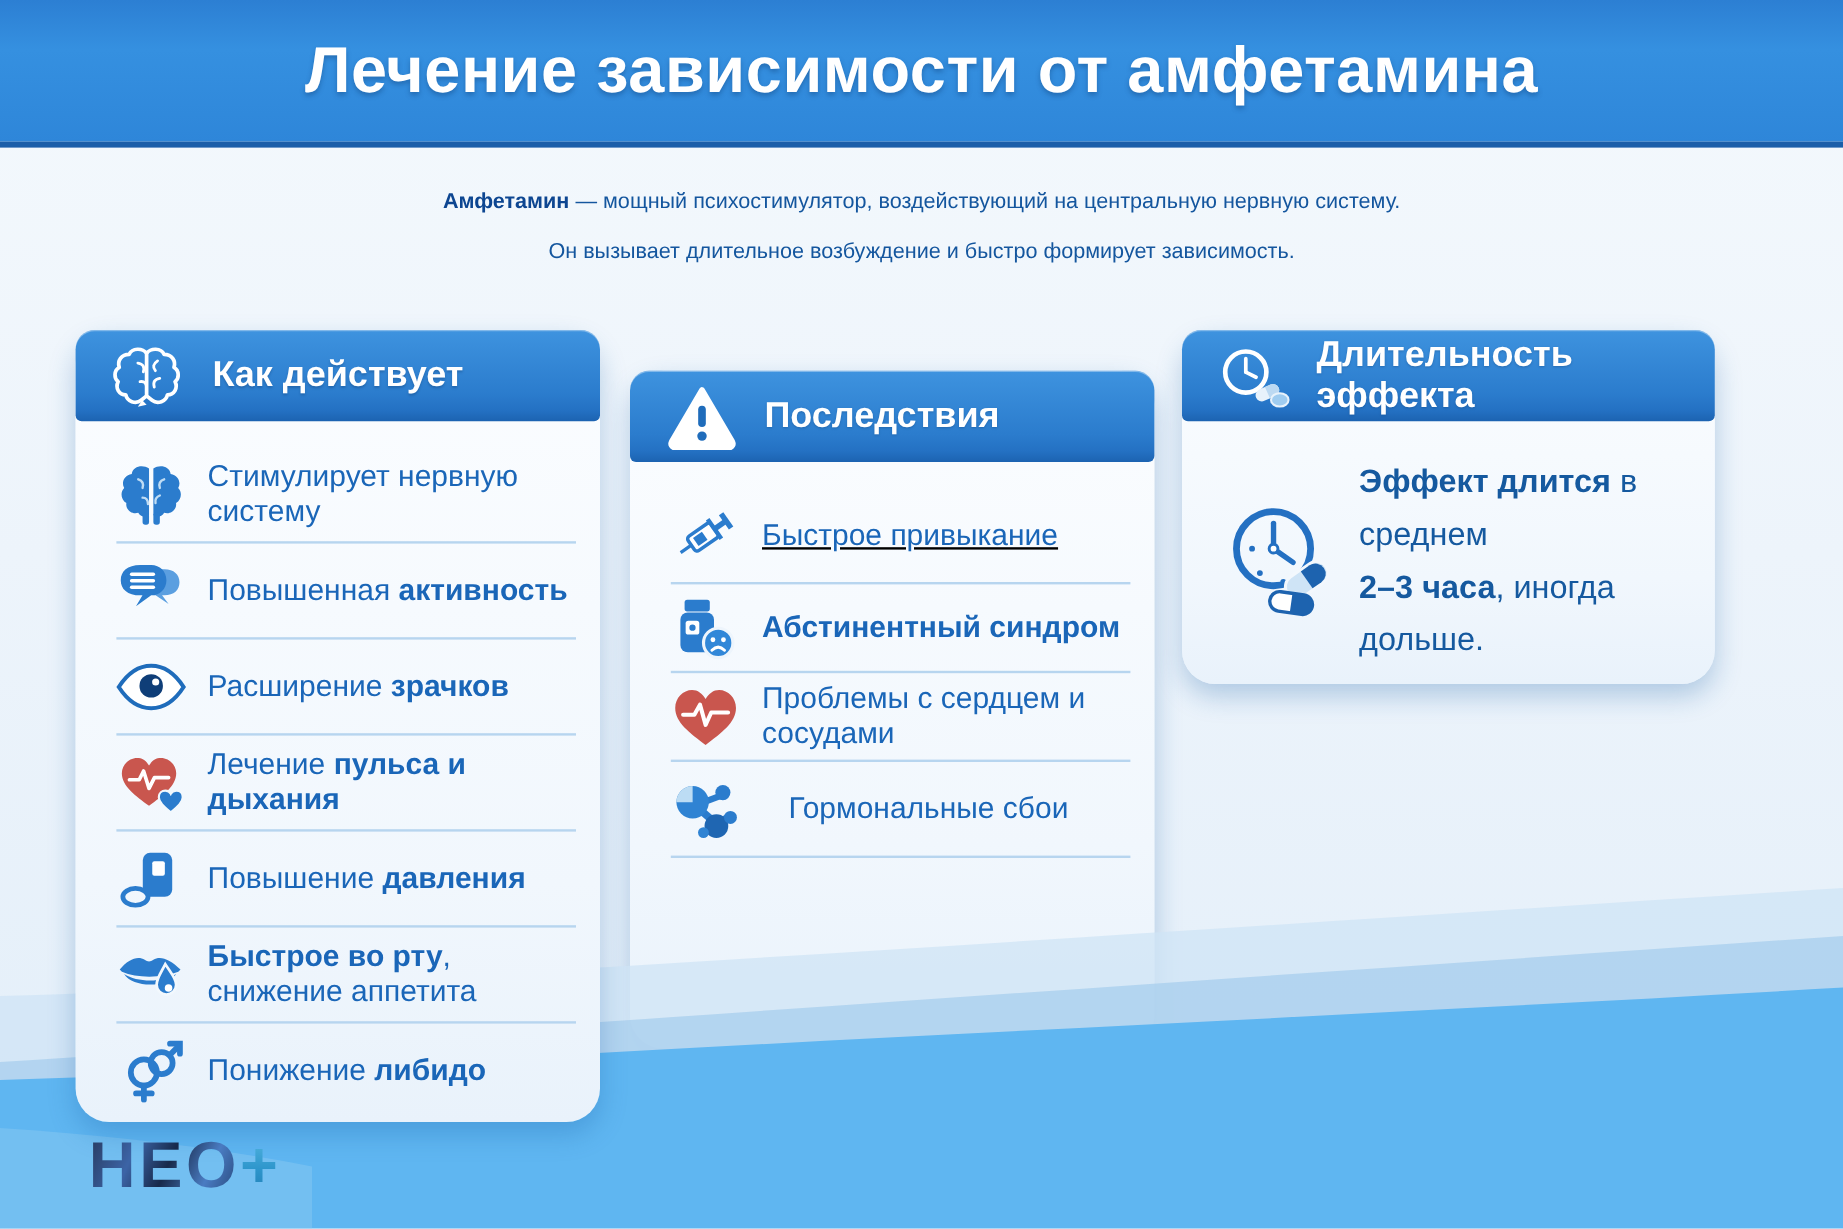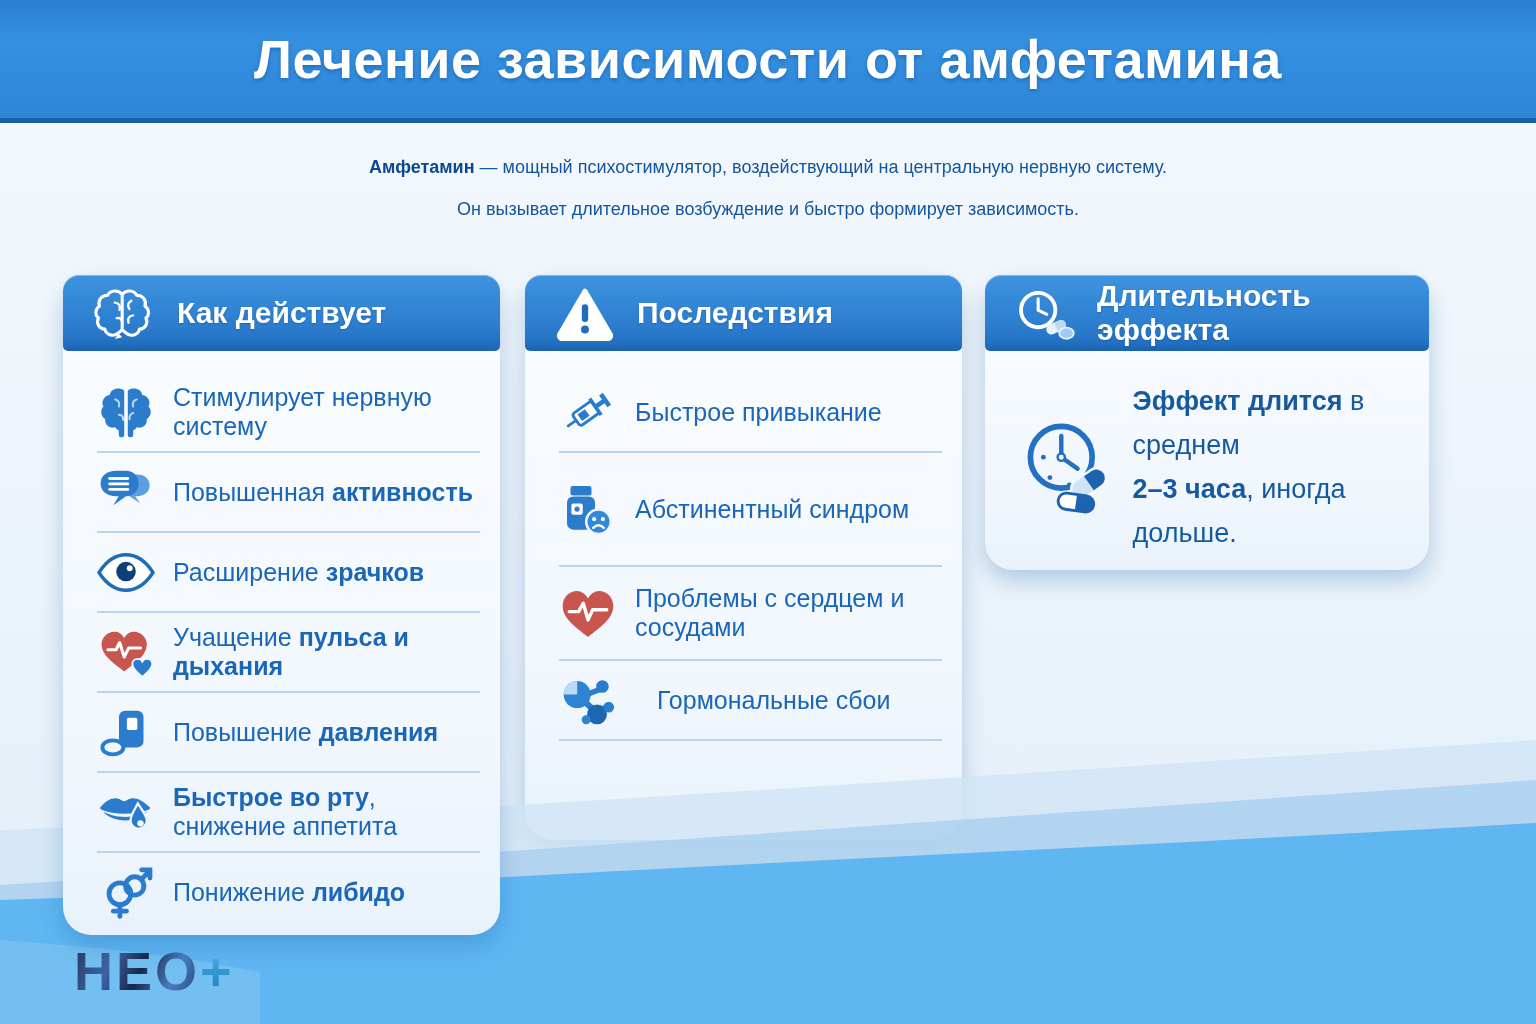--- a/index.html
+++ b/index.html
@@ -16,34 +16,34 @@
   .intro{position:absolute;left:0;top:146px;width:100%;text-align:center;
          color:#14569e;font-size:18px;line-height:42px;}
   .intro .lead{font-weight:700;color:#0d4691;}
   
   .waves{position:absolute;left:0;top:690px;width:1536px;height:334px;z-index:2;pointer-events:none;}
   
   .card{position:absolute;top:275px;border-radius:28px;
         background:linear-gradient(180deg,#fbfdff 0%,#f1f7fd 70%,#e9f2fb 100%);
         box-shadow:0 10px 22px rgba(23,93,166,.28);}
   .card-how{left:63px;width:437px;height:660px;z-index:3;}
-  .card-cons{left:525px;width:437px;height:565px;z-index:1;}
+  .card-cons{left:525px;width:437px;height:565px;z-index:1;margin-top:34px;}
   .card-dur{left:985px;width:444px;height:295px;z-index:3;}
   .card-header{height:76px;border-radius:16px 16px 5px 5px;display:flex;align-items:center;
         padding-left:30px;box-sizing:border-box;gap:22px;
         background:linear-gradient(180deg,#3e93df 0%,#2b7ccd 70%,#2471c3 88%,#1c63b1 100%);
         box-shadow:inset 0 1px 0 rgba(255,255,255,.35);}
   .card-header .title{color:#ffffff;font-size:30px;font-weight:700;text-shadow:0 1px 2px rgba(10,50,100,.3);}
   .card-body{padding-top:22px;}
   .row{display:flex;align-items:center;height:78px;padding:0 16px 0 30px;}
   .row .icon-box{width:66px;min-width:66px;display:flex;justify-content:center;align-items:center;}
   .row .txt{margin-left:14px;color:#1a66b8;font-size:25px;line-height:29px;}
   .seg-b{font-weight:700;}
   .divider{height:0;border-top:2px solid #b7d5ef;margin:0 20px 0 34px;}
-  .c2r1{height:78px;} .c2r2{height:112px;} .c2r3{height:92px;} .c2r4{height:78px;gap:22px;}
+  .c2r1{height:78px;text-decoration:underline;} .c2r2{height:72px;font-weight:bold;} .c2r3{height:72px;} .c2r4{height:78px;gap:22px;}
   .c2r3 .txt{max-width:300px;}
   
   .dur-body{display:flex;align-items:center;padding:28px 10px 0 34px;gap:16px;}
   .dur-text{color:#15599f;font-size:27px;line-height:44px;}
   
   .logo{position:absolute;left:74px;top:944px;z-index:4;font-size:54px;font-weight:700;
         letter-spacing:3px;line-height:54px;}
   .logo .neo{background:linear-gradient(115deg,#26375a 0%,#3c64a6 30%,#17294a 52%,#4a7cc2 76%,#223f6e 100%);
         -webkit-background-clip:text;background-clip:text;color:transparent;}
   .logo .plus{background:linear-gradient(180deg,#5cbce4 0%,#2e96cc 55%,#1d7ab2 100%);
@@ -123,21 +123,21 @@
       </div>
       <div class="divider"></div>
       <div class="row">
         <span class="icon-box">
           <svg viewBox="0 0 64 58" width="58" height="53">
             <path d="M30 50 C18 41 5 32 5 20 C5 12 12 6 19 6 C24 6 27 8 30 13 C33 8 36 6 41 6 C48 6 55 12 55 20 C55 32 42 41 30 50 Z" fill="#c9564e"></path>
             <polyline points="12,26 21,26 25,18 30,34 35,24 48,24" fill="none" stroke="#fff" stroke-width="3.4" stroke-linejoin="round" stroke-linecap="round"></polyline>
             <path d="M50 56 C44 51 39 47 39 42 C39 38 42 36 45 36 C47 36 49 37 50 39 C51 37 53 36 55 36 C58 36 61 38 61 42 C61 47 56 51 50 56 Z" fill="#2b7ccd" stroke="#f2f8fd" stroke-width="2"></path>
           </svg>
         </span>
-        <span class="txt"><span>Учащение </span><span class="seg-b">пульса и дыхания</span></span>
+        <span class="txt"><span>Лечение </span><span class="seg-b">пульса и дыхания</span></span>
       </div>
       <div class="divider"></div>
       <div class="row">
         <span class="icon-box">
           <svg viewBox="0 0 64 58" width="56" height="51">
             <ellipse cx="17" cy="46" rx="12" ry="8" fill="none" stroke="#2b7ccd" stroke-width="4.5"></ellipse>
             <rect x="24" y="4" width="28" height="42" rx="7" fill="#2b7ccd"></rect>
             <rect x="33" y="12" width="12" height="14" rx="2" fill="#fff"></rect>
           </svg>
         </span>

